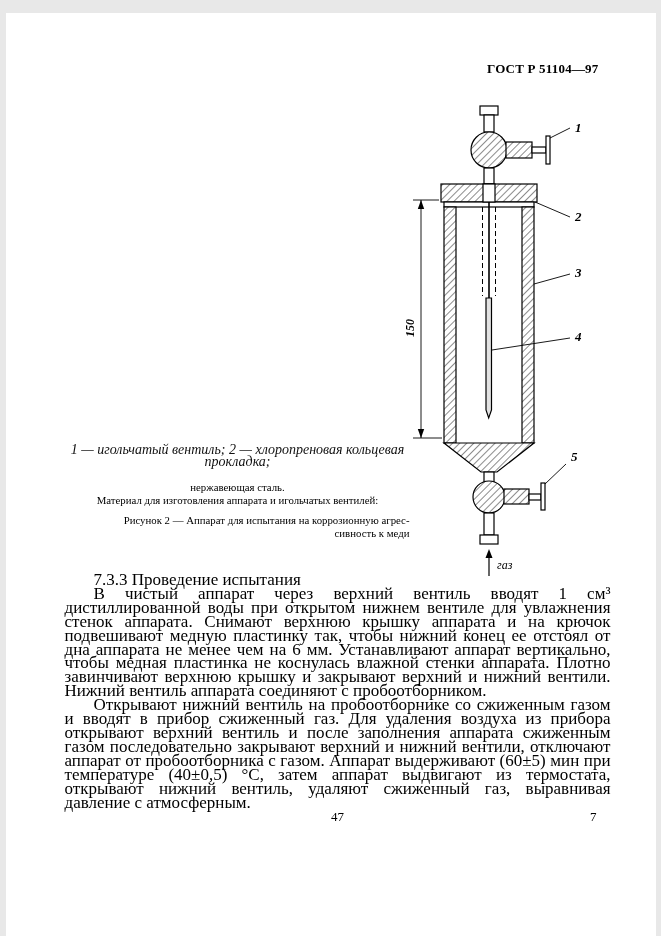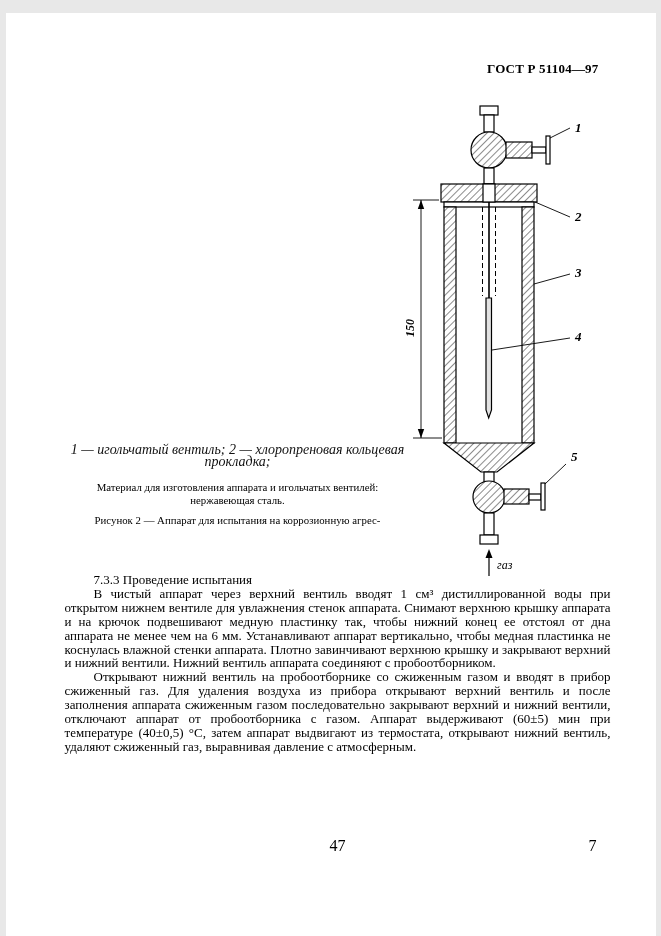--- a/index.html
+++ b/index.html
@@ -17,30 +17,30 @@
   .legend {
     position:absolute; left:60px; top:431px; width:344px;
     text-align:center; font-style:italic; font-size:14px; line-height:12px; color:#111;
   }
   .material {
     position:absolute; left:60px; top:468px; width:344px;
     text-align:center; font-size:10.8px; line-height:13px;
   }
   .caption {
     position:absolute; left:60px; top:501px; width:344px;
-    text-align:center; font-size:10.8px; line-height:13px;
+    text-align:right; font-size:10.8px; line-height:13px;
   }
   .body-text {
     position:absolute; left:59px; top:560px; width:546px;
-    font-size:13px; line-height:13.9px; text-align:justify;
+    font-size:17px; line-height:13.9px; text-align:justify;
   }
   .body-text p { text-indent:29px; }
   .footer {
-    position:absolute; left:59px; top:824px; width:546px;
-    font-size:16px; height:16px;
+    position:absolute; left:59px; top:796px; width:546px;
+    font-size:13px; height:16px;
   }
   .page-center { position:absolute; left:0; right:0; text-align:center; }
   .page-right  { position:absolute; right:14px; top:0; }
   svg text { font-family:"Liberation Serif", serif; }
 </style>
 </head>
 <body>
 
 <div class="page">
 
@@ -115,26 +115,27 @@
         <text x="103" y="471" font-size="12" font-weight="normal">газ</text>
       </g>
     </svg>
   </div>
 
   <div class="legend">
     <div>1 — игольчатый вентиль; 2 — хлоропреновая кольцевая прокладка;</div>
   </div>
 
   <div class="material">
+    <div>нержавеющая сталь.</div>
     <div>Материал для изготовления аппарата и игольчатых вентилей:</div>
-    <div>нержавеющая сталь.</div>
   </div>
 
   <div class="caption">
     <div>Рисунок 2 — Аппарат для испытания на коррозионную агрес-</div>
+    <div>сивность к меди</div>
   </div>
 
   <div class="body-text">
     <p>7.3.3 Проведение испытания</p>
     <p>В чистый аппарат через верхний вентиль вводят 1 см³ дистиллированной воды при открытом нижнем вентиле для увлажнения стенок аппарата. Снимают верхнюю крышку аппарата и на крючок подвешивают медную пластинку так, чтобы нижний конец ее отстоял от дна аппарата не менее чем на 6 мм. Устанавливают аппарат вертикально, чтобы медная пластинка не коснулась влажной стенки аппарата. Плотно завинчивают верхнюю крышку и закрывают верхний и нижний вентили. Нижний вентиль аппарата соединяют с пробоотборником.</p>
     <p>Открывают нижний вентиль на пробоотборнике со сжиженным газом и вводят в прибор сжиженный газ. Для удаления воздуха из прибора открывают верхний вентиль и после заполнения аппарата сжиженным газом последовательно закрывают верхний и нижний вентили, отключают аппарат от пробоотборника с газом. Аппарат выдерживают (60±5) мин при температуре (40±0,5) °С, затем аппарат выдвигают из термостата, открывают нижний вентиль, удаляют сжиженный газ, выравнивая давление с атмосферным.</p>
   </div>
 
   <div class="footer">
     <span class="page-center">47</span>

